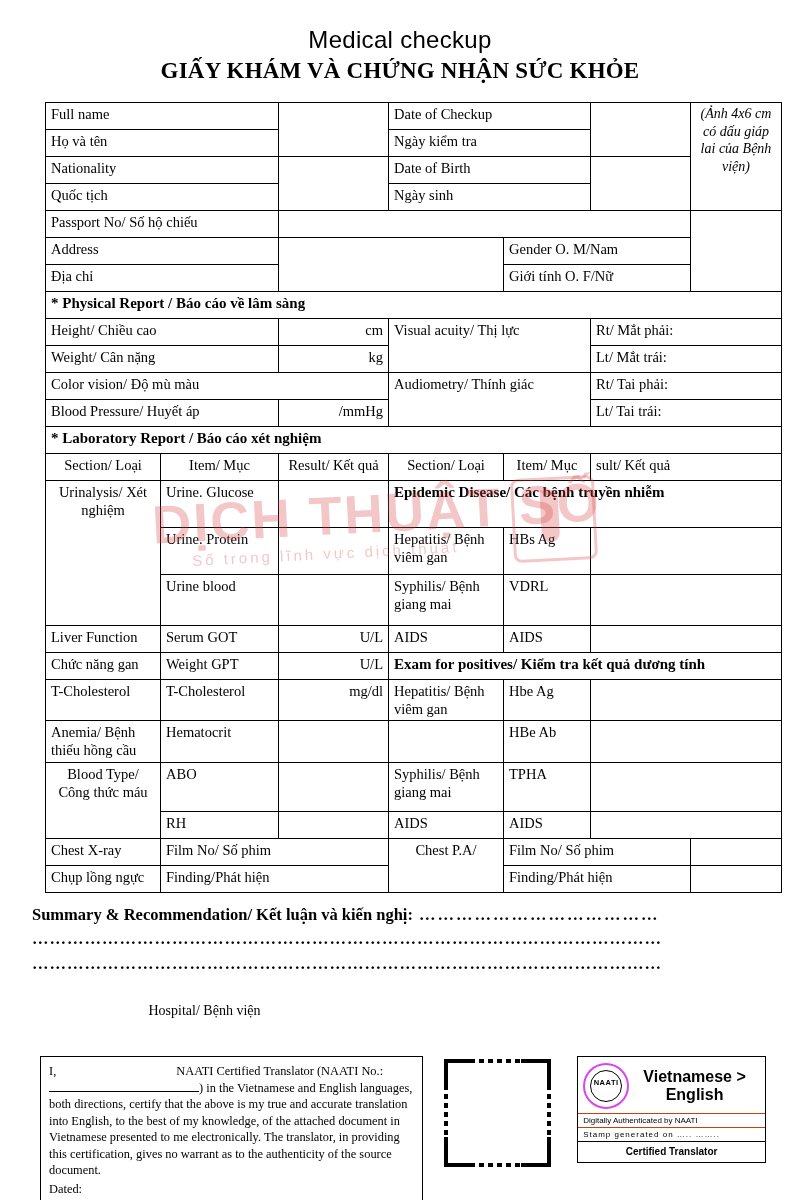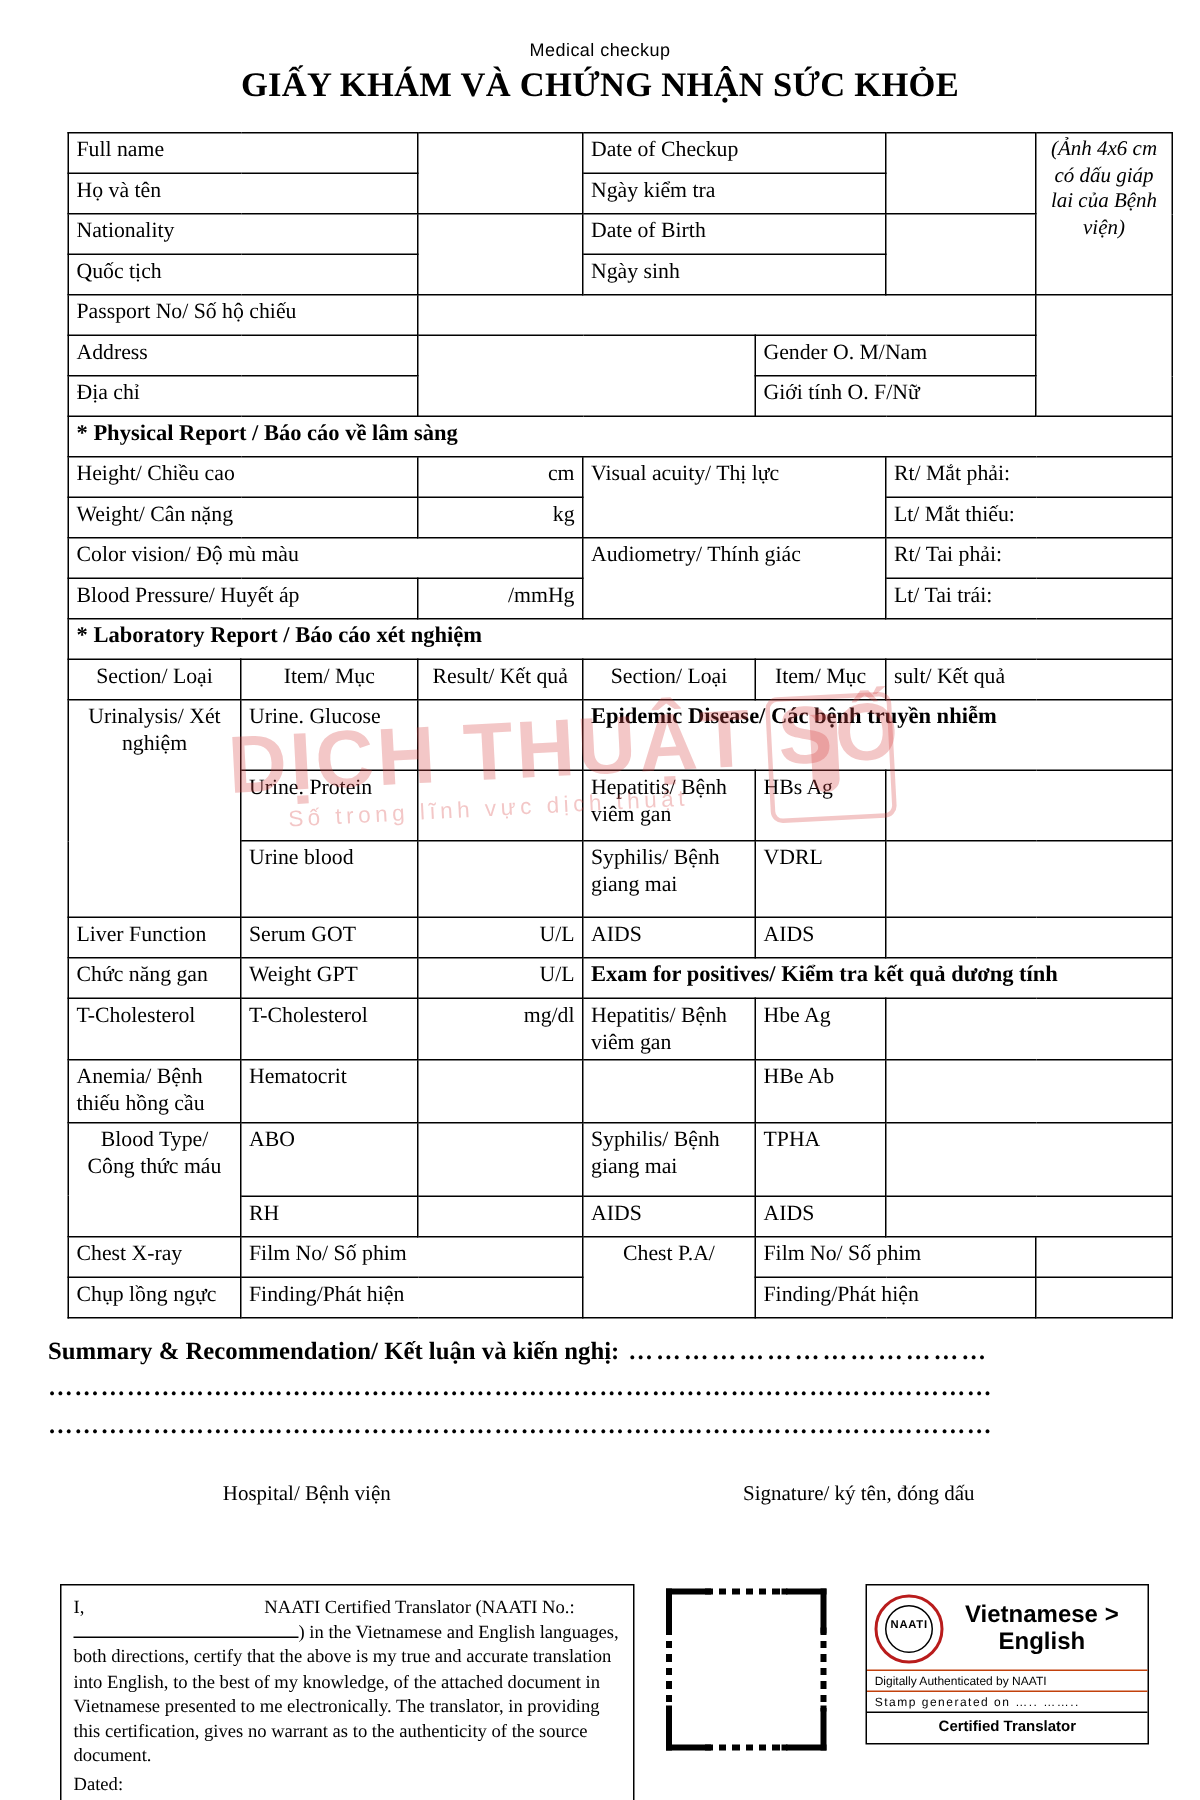--- a/index.html
+++ b/index.html
@@ -19,21 +19,21 @@
     position: relative;
     width: 800px;
     height: 1200px;
     box-sizing: border-box;
     padding: 0;
   }
   
   .title-en {
     text-align: center;
     font-family: "Liberation Sans", sans-serif;
-    font-size: 12px;
+    font-size: 24px;
     letter-spacing: 0.3px;
     margin-top: 26px;
   }
   .title-vi {
     text-align: center;
     font-family: "Liberation Serif", serif;
     font-weight: bold;
     font-size: 23px;
     margin-top: 4px;
     letter-spacing: 0.2px;
@@ -212,21 +212,21 @@
   }
   .stamp-top {
     display: flex;
     align-items: center;
     padding: 6px 5px 4px 5px;
   }
   .stamp-seal {
     width: 42px;
     height: 42px;
     border-radius: 50%;
-    border: 2px solid #b91c1c;
+    border: 2px solid #d946ef;
     position: relative;
     flex: 0 0 auto;
   }
   .stamp-seal:before {
     content: "";
     position: absolute;
     left: 5px; top: 5px; right: 5px; bottom: 5px;
     border: 1px solid #000;
     border-radius: 50%;
   }
@@ -327,21 +327,21 @@
 
       <tr>
         <td colspan="2">Height/ Chiều cao</td>
         <td class="right">cm</td>
         <td colspan="2" rowspan="2">Visual acuity/ Thị lực</td>
         <td colspan="2">Rt/ Mắt phải:</td>
       </tr>
       <tr>
         <td colspan="2">Weight/ Cân nặng</td>
         <td class="right">kg</td>
-        <td colspan="2">Lt/ Mắt thiếu:</td>
+        <td colspan="2">Lt/ Mắt trái:</td>
       </tr>
       <tr>
         <td colspan="3">Color vision/ Độ mù màu</td>
         <td colspan="2" rowspan="2">Audiometry/ Thính giác</td>
         <td colspan="2">Rt/ Tai phải:</td>
       </tr>
       <tr>
         <td colspan="2">Blood Pressure/ Huyết áp</td>
         <td class="right">/mmHg</td>
         <td colspan="2">Lt/ Tai trái:</td>
@@ -459,21 +459,20 @@
   <div class="summary">
     <div>
       <span>Summary &amp; Recommendation/ Kết luận và kiến nghị:</span><span class="dotline">…………………………………</span>
     </div>
     <div class="dots">………………………………………………………………………………………………</div>
     <div class="dots">………………………………………………………………………………………………</div>
   </div>
 
   <div class="sig-row">
     <div class="sig-left">Hospital/ Bệnh viện</div>
-    <div class="sig-right">Signature/ ký tên, đóng dấu</div>
   </div>
 
   <div class="cert-area">
     <div class="cert-text">
       <span>I,</span><span class="line-gap"></span><span>NAATI Certified Translator (NAATI</span>
       <span>No.:</span><span class="line-gap2" style="border-bottom:1px solid #000;"></span><span>) in the Vietnamese</span>
       <span>and English languages, both directions, certify that the above is my true and accurate translation into English, to the best of my knowledge, of the attached document in Vietnamese presented to me electronically. The translator, in providing this certification, gives no warrant as to the authenticity of the source document.</span>
       <div style="margin-top:2px">Dated:</div>
     </div>
 

